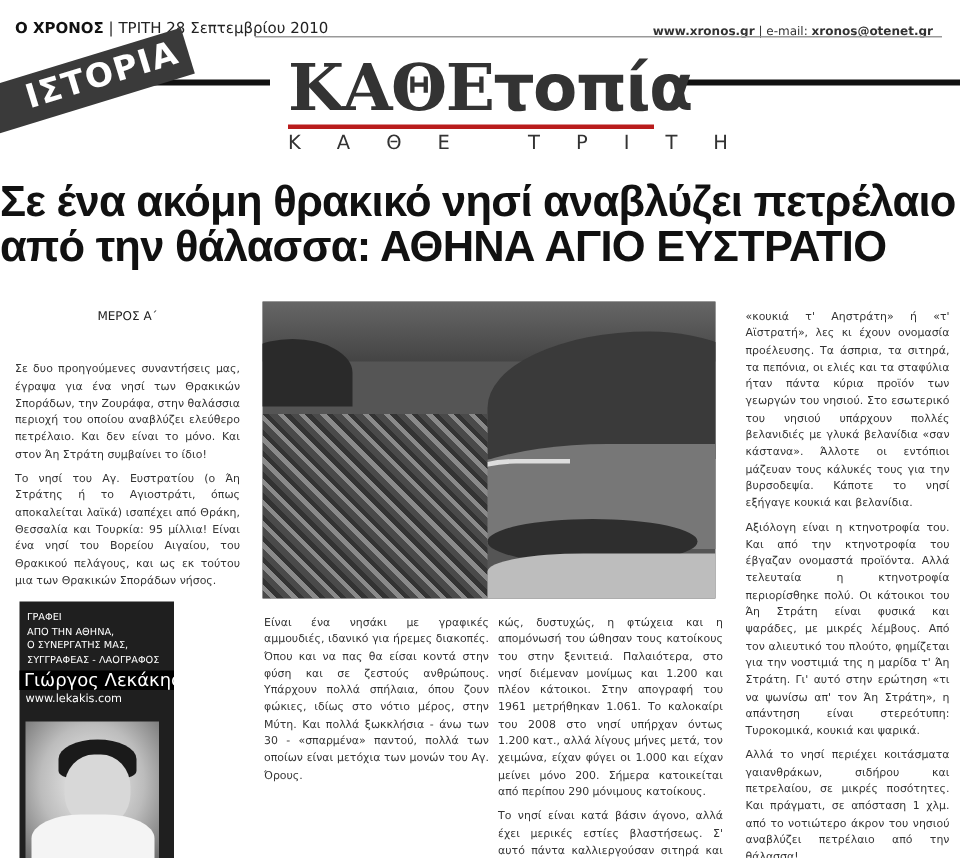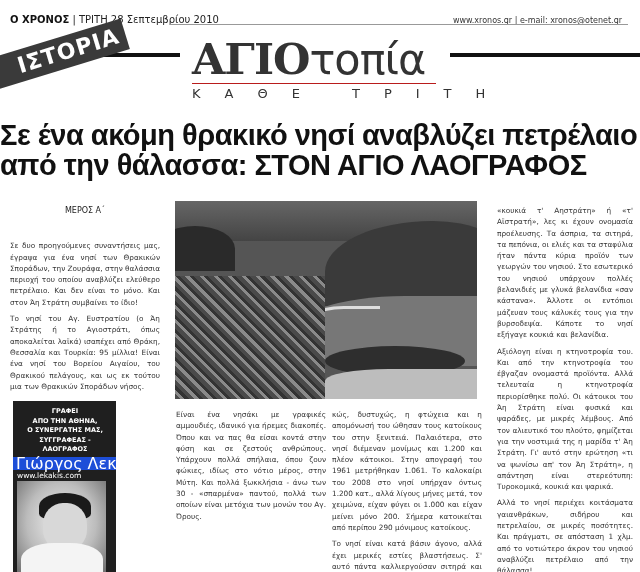--- a/index.html
+++ b/index.html
@@ -3,44 +3,44 @@
 <meta charset="utf-8">
 <style>
   * { margin: 0; padding: 0; box-sizing: border-box; }
   html, body { width: 640px; height: 572px; background: #fff; overflow: hidden; }
   body { font-family: "DejaVu Sans", sans-serif; color: #222; position: relative; }
 
   .topbar { position: absolute; left: 10px; top: 10px; width: 620px; height: 14px; font-size: 10px; }
   .topbar .left { position: absolute; left: 0; top: 4px; text-align: right; }
   .topbar .left b { font-weight: bold; color: #111; }
   .topbar .right { position: absolute; right: 8px; top: 6px; font-size: 8px; color: #333; }
-  .topbar .right b { font-weight: normal; }
+  .topbar .right b { font-weight: bold; }
   .topline { position: absolute; left: 170px; top: 24px; width: 458px; height: 1px; background: #999; }
 
   .rule-left { position: absolute; left: 10px; top: 53px; width: 170px; height: 4px; background: #111; }
   .rule-right { position: absolute; left: 450px; top: 53px; width: 190px; height: 4px; background: #111; }
 
   .masthead { position: absolute; left: 192px; top: 36px; width: 250px; text-align: left; }
   .masthead .logo { font-family: "DejaVu Serif", serif; font-weight: bold; font-size: 43px; line-height: 46px; color: #333; letter-spacing: -1px; white-space: nowrap; }
-  .masthead .logo .lower { font-family: "DejaVu Sans", sans-serif; font-weight: normal; }
-  .masthead .sub { font-family: "DejaVu Sans", sans-serif; font-size: 13px; letter-spacing: 24px; color: #333; border-top: 1px solid #b91c1c; padding-top: 2px; margin-top: 1px; width: 244px; white-space: nowrap; }
+  .masthead .logo .lower { font-family: "DejaVu Sans", sans-serif; font-weight: bold; }
+  .masthead .sub { font-family: "DejaVu Sans", sans-serif; font-size: 13px; letter-spacing: 24px; color: #333; border-top: 3px solid #b91c1c; padding-top: 2px; margin-top: 1px; width: 244px; white-space: nowrap; }
 
   .tag { position: absolute; left: -4px; top: 58px; width: 140px; height: 32px; background: #3a3a3a; color: #fff; font-weight: bold; font-size: 22px; line-height: 32px; padding-left: 28px; transform: rotate(-17deg); transform-origin: left bottom; letter-spacing: 1px; }
 
   .headline { position: absolute; left: 0; top: 120px; width: 508px; text-align: center; font-family: "Liberation Sans", sans-serif; font-weight: bold; font-size: 29px; line-height: 30px; color: #111; letter-spacing: -0.5px; }
   .headline .l1, .headline .l2 { display: block; white-space: nowrap; }
 
   .col { position: absolute; font-size: 7.3px; line-height: 11.3px; color: #333; text-align: justify; }
   .col p { margin-bottom: 5px; }
   .col1 { left: 10px; top: 205px; width: 150px; }
   .col1 .part { text-align: center; font-size: 8px; margin-bottom: 24px; color: #222; }
 
   .author-box { position: absolute; left: 13px; top: 401px; width: 103px; height: 171px; background: #1f1f1f; color: #fff; }
-  .author-box .t { font-weight: bold; font-size: 6.5px; line-height: 9.5px; padding: 6px 4px 0 5px; text-align: center; }
-  .author-box .name { background: #1d4ed8; color: #fff; font-size: 16px; line-height: 13px; padding: 0 3px; margin-top: 2px; white-space: nowrap; }
+  .author-box .t { font-weight: normal; font-size: 6.5px; line-height: 9.5px; padding: 6px 4px 0 5px; }
+  .author-box .name { background: #000000; color: #fff; font-size: 12px; line-height: 13px; padding: 0 3px; margin-top: 2px; white-space: nowrap; }
   .author-box .site { font-weight: normal; font-size: 7.5px; padding: 1px 4px; }
   .author-photo { position: absolute; left: 4px; top: 80px; width: 89px; height: 91px; background: radial-gradient(ellipse at 50% 45%, #f2f2f2 0%, #bcbcbc 55%, #6e6e6e 100%); overflow: hidden; }
   .author-photo .hair { position: absolute; left: 22px; top: 12px; width: 52px; height: 26px; background: #1a1a1a; border-radius: 50% 50% 20% 20%; }
   .author-photo .face { position: absolute; left: 26px; top: 22px; width: 44px; height: 48px; background: #d8d8d8; border-radius: 45%; }
   .author-photo .shirt { position: absolute; left: 4px; top: 62px; width: 82px; height: 40px; background: #f4f4f4; border-radius: 40% 40% 0 0; }
 
   .photo { position: absolute; left: 175px; top: 201px; width: 302px; height: 198px; overflow: hidden; background: #555; }
   .photo .sky { position: absolute; left: 0; top: 0; width: 100%; height: 40px; background: linear-gradient(#666, #444); }
   .photo .hill1 { position: absolute; left: -20px; top: 25px; width: 80px; height: 45px; background: #2a2a2a; border-radius: 50% 50% 0 0; }
   .photo .hill2 { position: absolute; left: 150px; top: 20px; width: 180px; height: 85px; background: #3a3a3a; border-radius: 60% 40% 0 0; }
@@ -60,29 +60,29 @@
 <div class="topbar">
   <span class="left"><b>Ο ΧΡΟΝΟΣ</b><span> | </span><span>ΤΡΙΤΗ 28 Σεπτεμβρίου 2010</span></span>
   <span class="right"><b>www.xronos.gr</b><span> | e-mail: </span><b>xronos@otenet.gr</b></span>
 </div>
 <div class="topline"></div>
 
 <div class="rule-left"></div>
 <div class="rule-right"></div>
 
 <div class="masthead">
-  <div class="logo"><span>ΑΓΙΟ</span><span class="lower">τοπία</span></div>
+  <div class="logo"><span>ΚΑΘΕ</span><span class="lower">τοπία</span></div>
   <div class="sub">ΚΑΘΕ ΤΡΙΤΗ</div>
 </div>
 
 <div class="tag">ΙΣΤΟΡΙΑ</div>
 
 <h1 class="headline">
   <span class="l1">Σε ένα ακόμη θρακικό νησί αναβλύζει πετρέλαιο</span>
-  <span class="l2"><span>από την θάλασσα: </span><span>ΣΤΟΝ ΑΓΙΟ ΛΑΟΓΡΑΦΟΣ</span></span>
+  <span class="l2"><span>από την θάλασσα: </span><span>ΑΘΗΝΑ ΑΓΙΟ ΕΥΣΤΡΑΤΙΟ</span></span>
 </h1>
 
 <div class="col col1">
   <div class="part">ΜΕΡΟΣ Α΄</div>
   <p>Σε δυο προηγούμενες συναντήσεις μας, έγραψα για ένα νησί των Θρακικών Σποράδων, την Ζουράφα, στην θαλάσσια περιοχή του οποίου αναβλύζει ελεύθερο πετρέλαιο. Και δεν είναι το μόνο. Και στον Άη Στράτη συμβαίνει το ίδιο!</p>
   <p>Το νησί του Αγ. Ευστρατίου (ο Άη Στράτης ή το Αγιοστράτι, όπως αποκαλείται λαϊκά) ισαπέχει από Θράκη, Θεσσαλία και Τουρκία: 95 μίλλια! Είναι ένα νησί του Βορείου Αιγαίου, του Θρακικού πελάγους, και ως εκ τούτου μια των Θρακικών Σποράδων νήσος.</p>
 </div>
 
 <div class="author-box">
   <div class="t">

